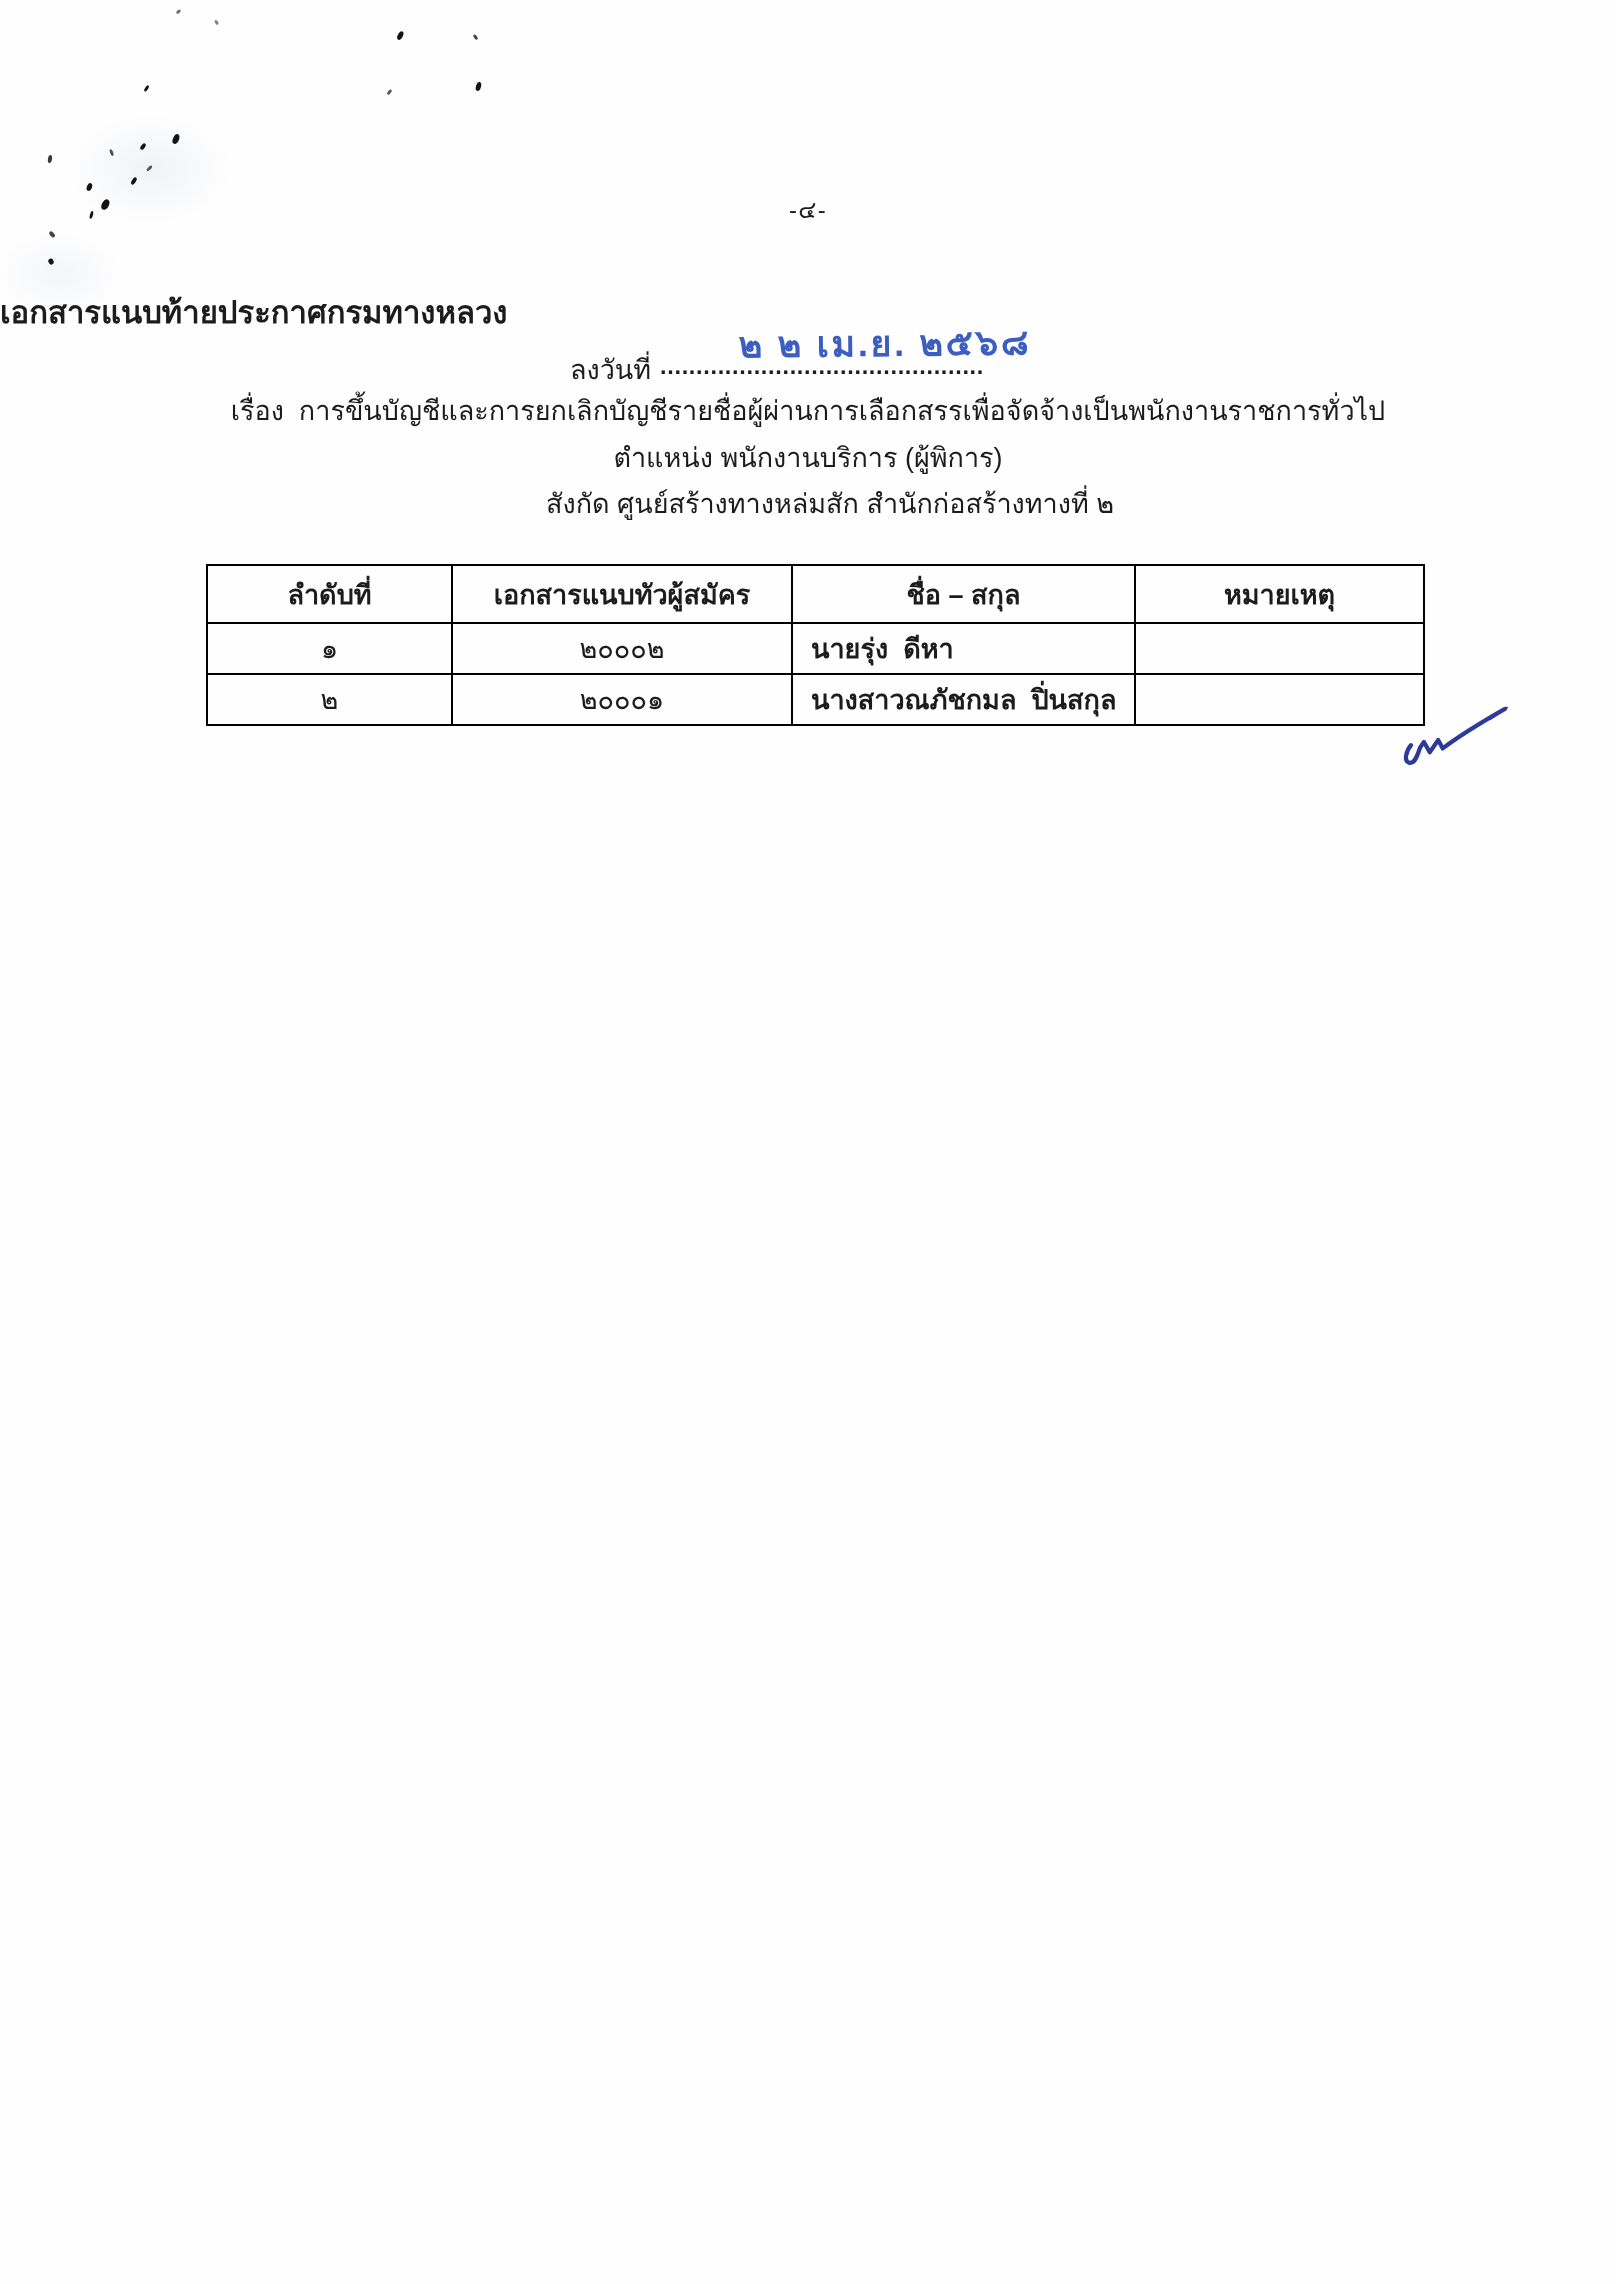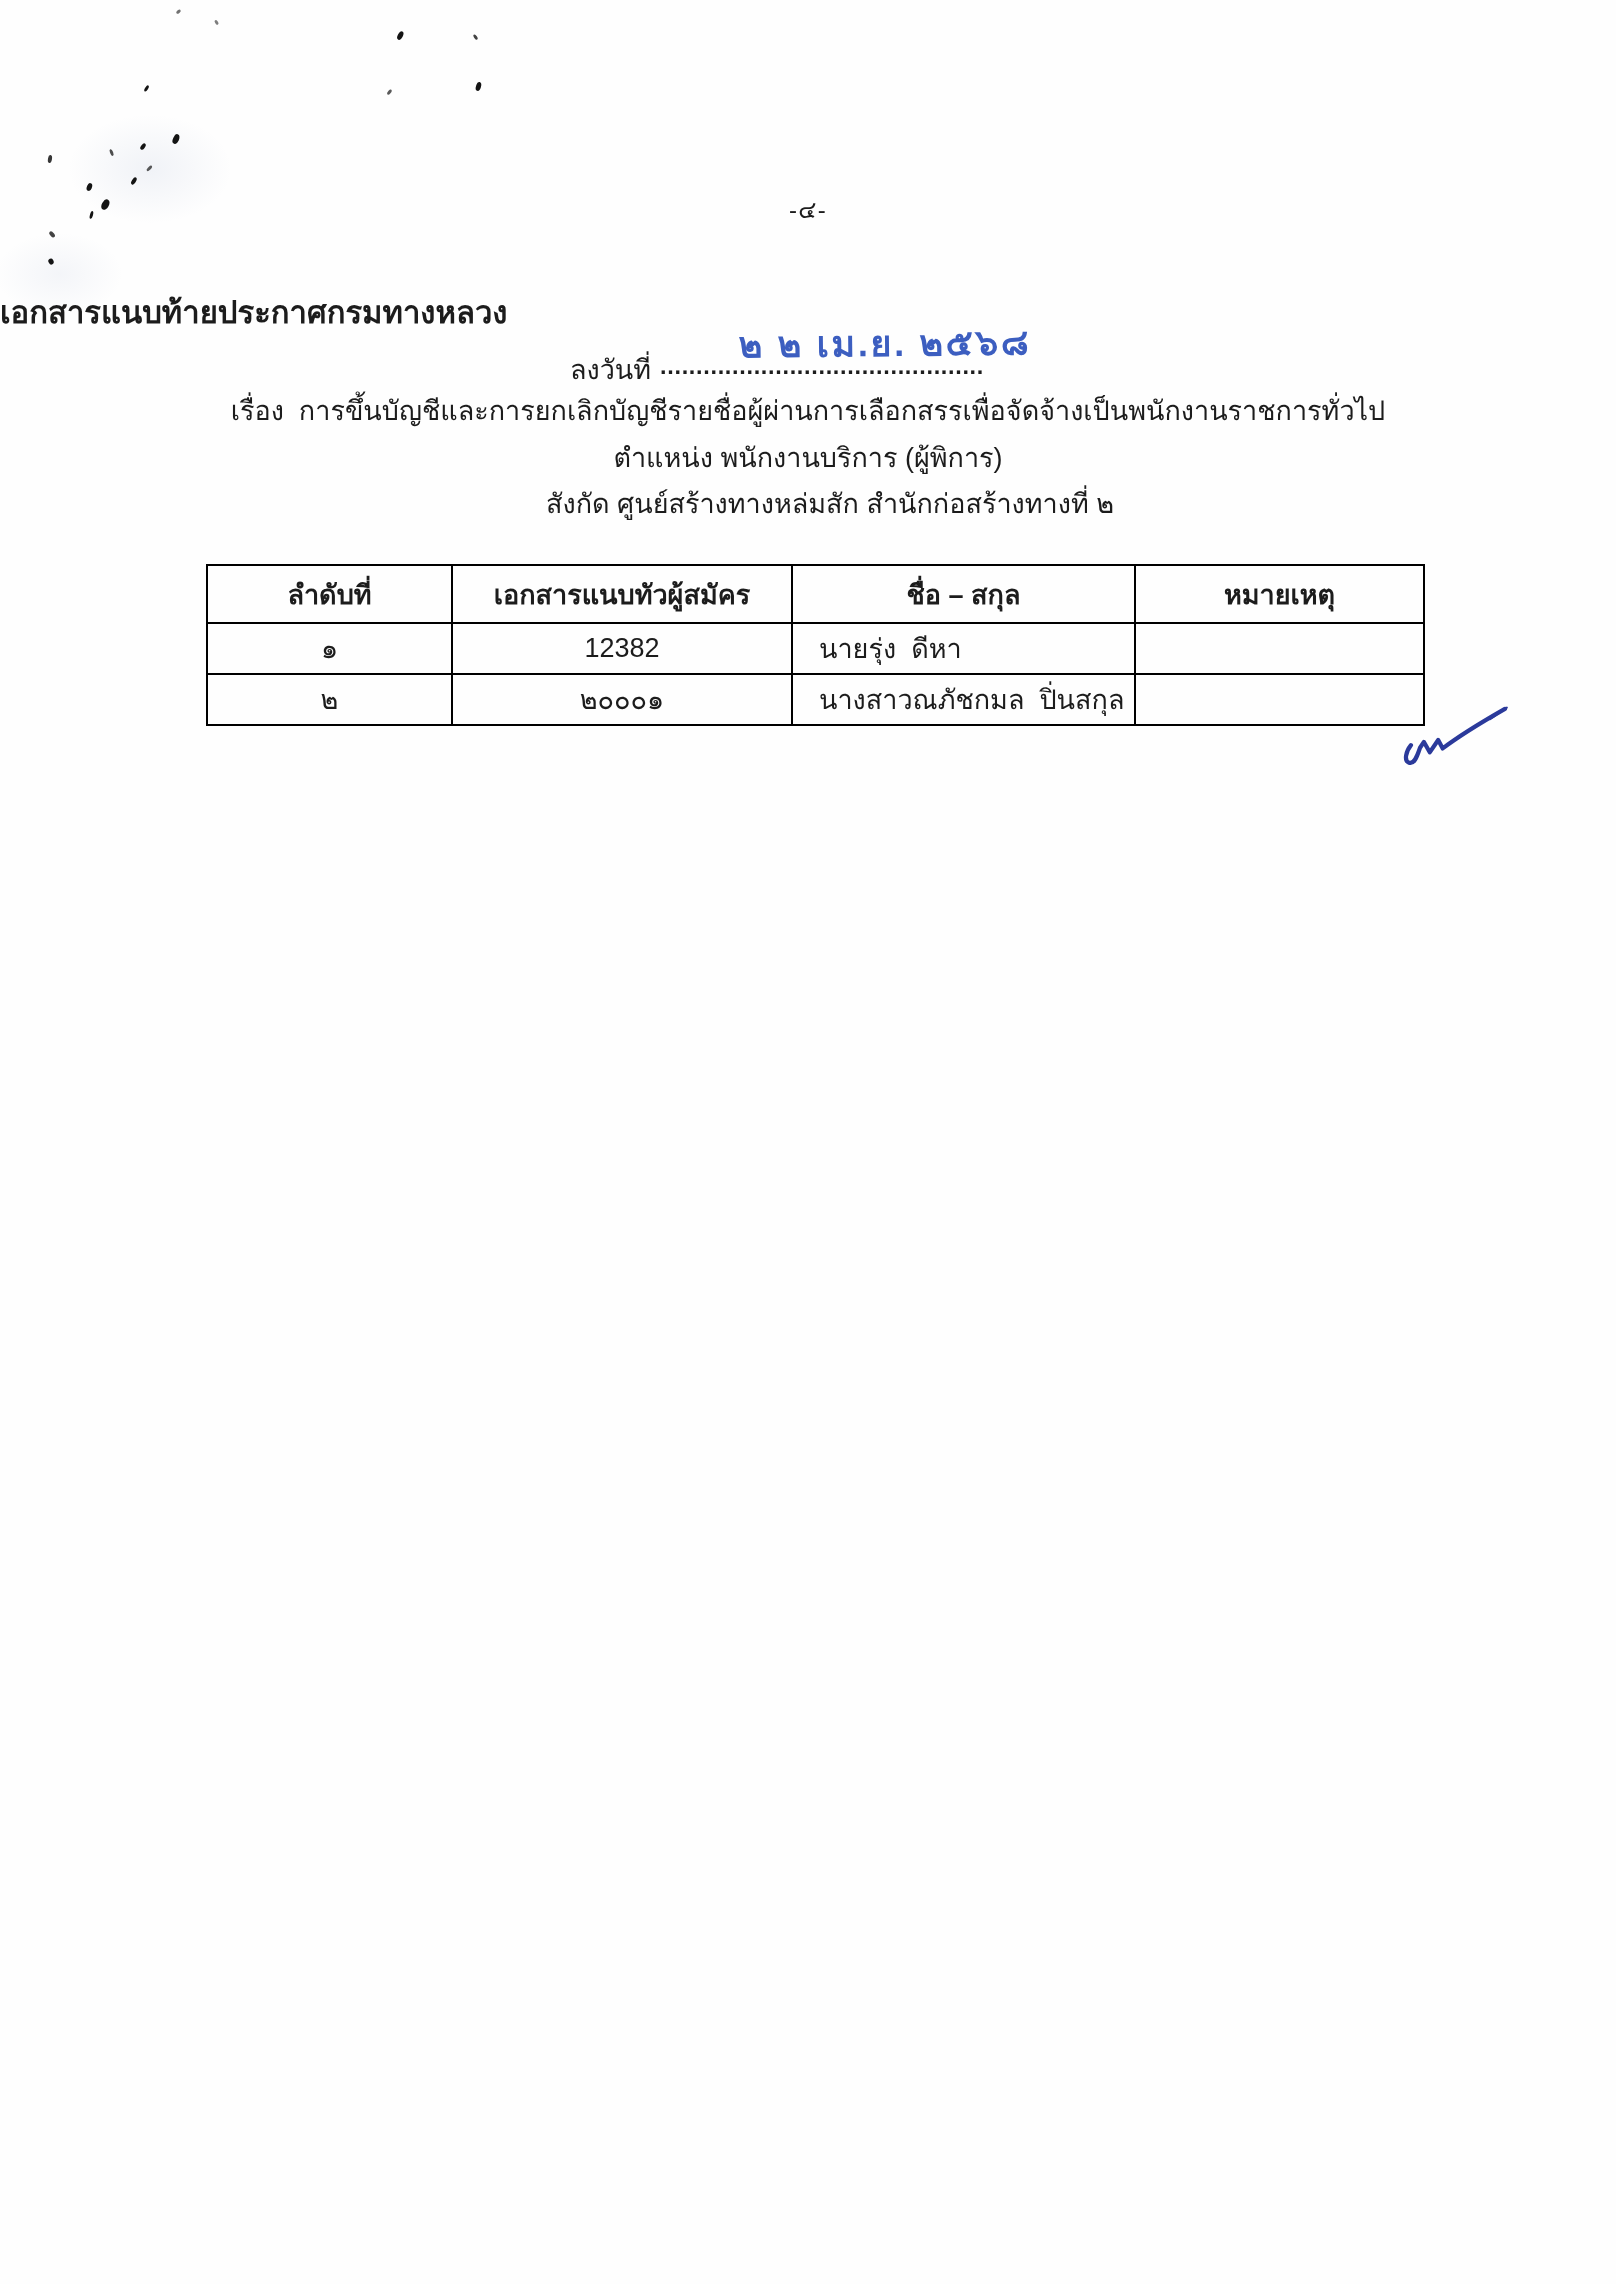--- a/index.html
+++ b/index.html
@@ -111,21 +111,22 @@
     font-weight: bold;
     text-align: center;
     font-size: 27px;
   }
   table.results td {
     height: 49px;
     text-align: center;
   }
   table.results td.name-cell {
     text-align: left;
-    padding-left: 26px;
+    padding-left: 18px;
+    font-weight: bold;
   }
   .pen-squiggle {
     position: absolute;
     left: 1399px;
     top: 705px;
     width: 114px;
     height: 70px;
   }
 </style>
 </head>
@@ -180,21 +181,21 @@
       <tr>
         <th>ลำดับที่</th>
         <th>เอกสารแนบทัวผู้สมัคร</th>
         <th>ชื่อ – สกุล</th>
         <th>หมายเหตุ</th>
       </tr>
     </thead>
     <tbody>
       <tr>
         <td>๑</td>
-        <td>12382</td>
+        <td>๒๐๐๐๒</td>
         <td class="name-cell">นายรุ่ง  ดีหา</td>
         <td></td>
       </tr>
       <tr>
         <td>๒</td>
         <td>๒๐๐๐๑</td>
         <td class="name-cell">นางสาวณภัชกมล  ปิ่นสกุล</td>
         <td></td>
       </tr>
     </tbody>

